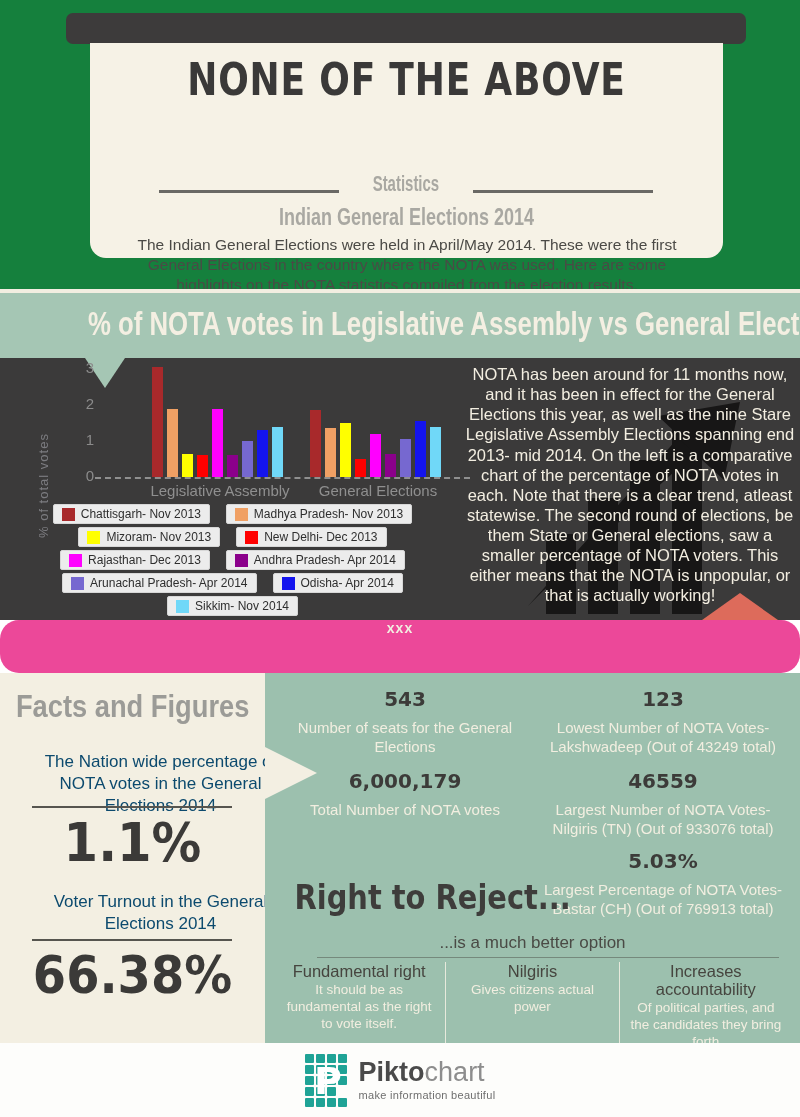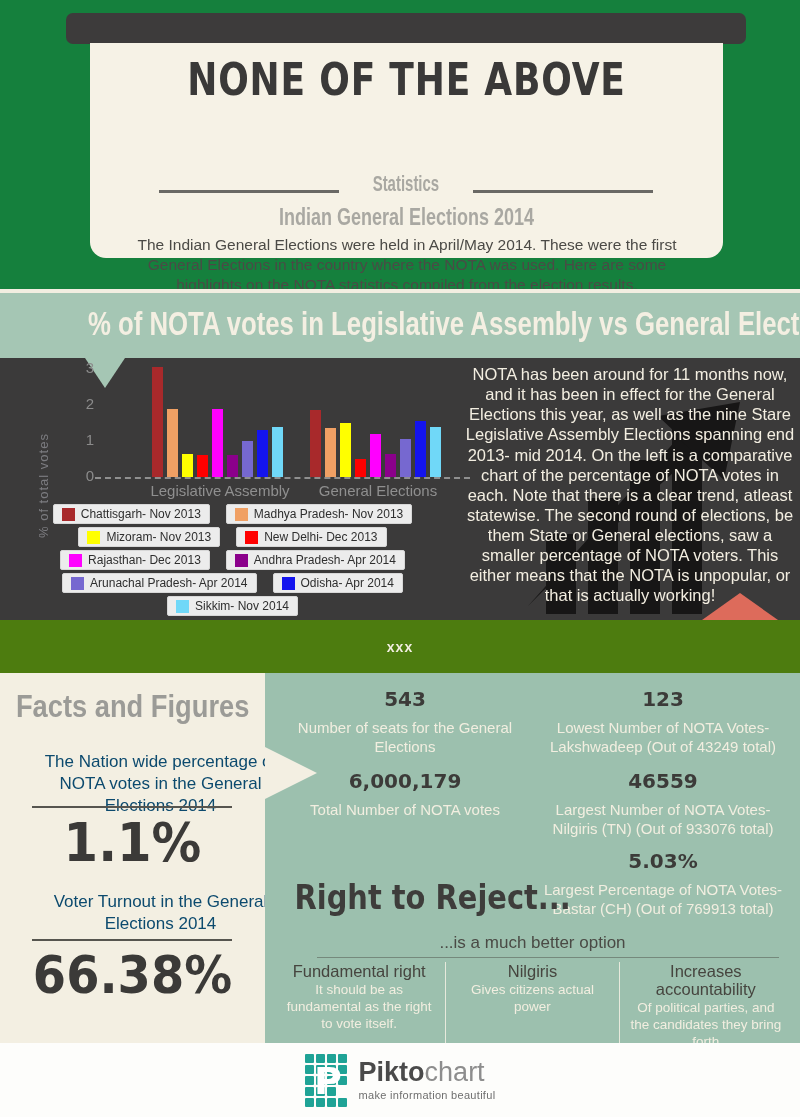--- a/index.html
+++ b/index.html
@@ -51,22 +51,22 @@
   .legend-row { display:flex; gap:16px; justify-content:center; }
   .legend-item { display:inline-flex; align-items:center; gap:6px; background:#ececec; border:1px solid #d7d7d7;
     border-radius:2px; padding:2px 8px; height:20px; }
   .legend-item .swatch { width:13px; height:13px; display:inline-block; }
   .legend-item span:last-child { font-size:12px; color:#2e2e2e; white-space:nowrap; }
   .note { position:absolute; left:462px; top:6px; width:336px; text-align:center; font-size:16.5px;
     line-height:1.22; color:#f3eee1; z-index:2; }
   .watermark { position:absolute; left:528px; top:44px; z-index:1; }
 
   
-  .strip { position:absolute; left:0; top:620px; width:800px; height:53px; background:#4d7c0f;
-    display:flex; align-items:center; justify-content:center; }
+  .strip { position:absolute; left:0; top:620px; width:800px; height:53px; background:#ec4899;
+    display:flex; align-items:flex-start; justify-content:center;border-radius:19px; }
   .strip-text { font-size:14px; font-weight:bold; color:#f2eee1; letter-spacing:1px; }
 
   
   .bottom { position:absolute; left:0; top:673px; width:800px; height:370px; }
   .facts { position:absolute; left:0; top:0; width:265px; height:370px; background:#f3efe2; }
   .facts-heading { position:absolute; left:0; top:16px; width:100%; text-align:center; font-weight:bold;
     font-size:31px; color:#9b9b97; transform:scaleX(0.88); white-space:nowrap; }
   .fact-label { position:absolute; left:24px; width:233px; text-align:center; font-size:17px; line-height:1.28; color:#0c4a6e;margin-left:20px; }
   .fact-label.f1 { top:78px; }
   .fact-label.f2 { top:218px; }

